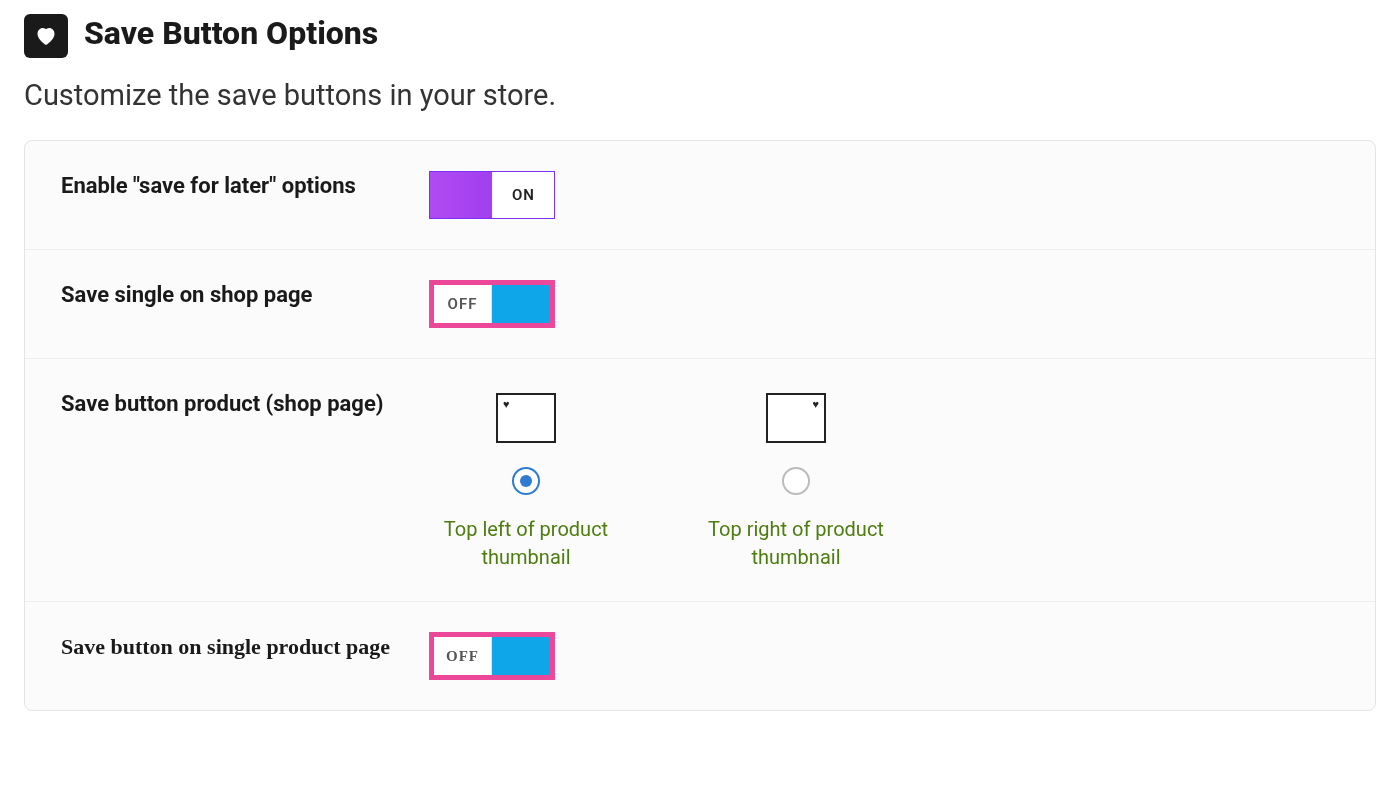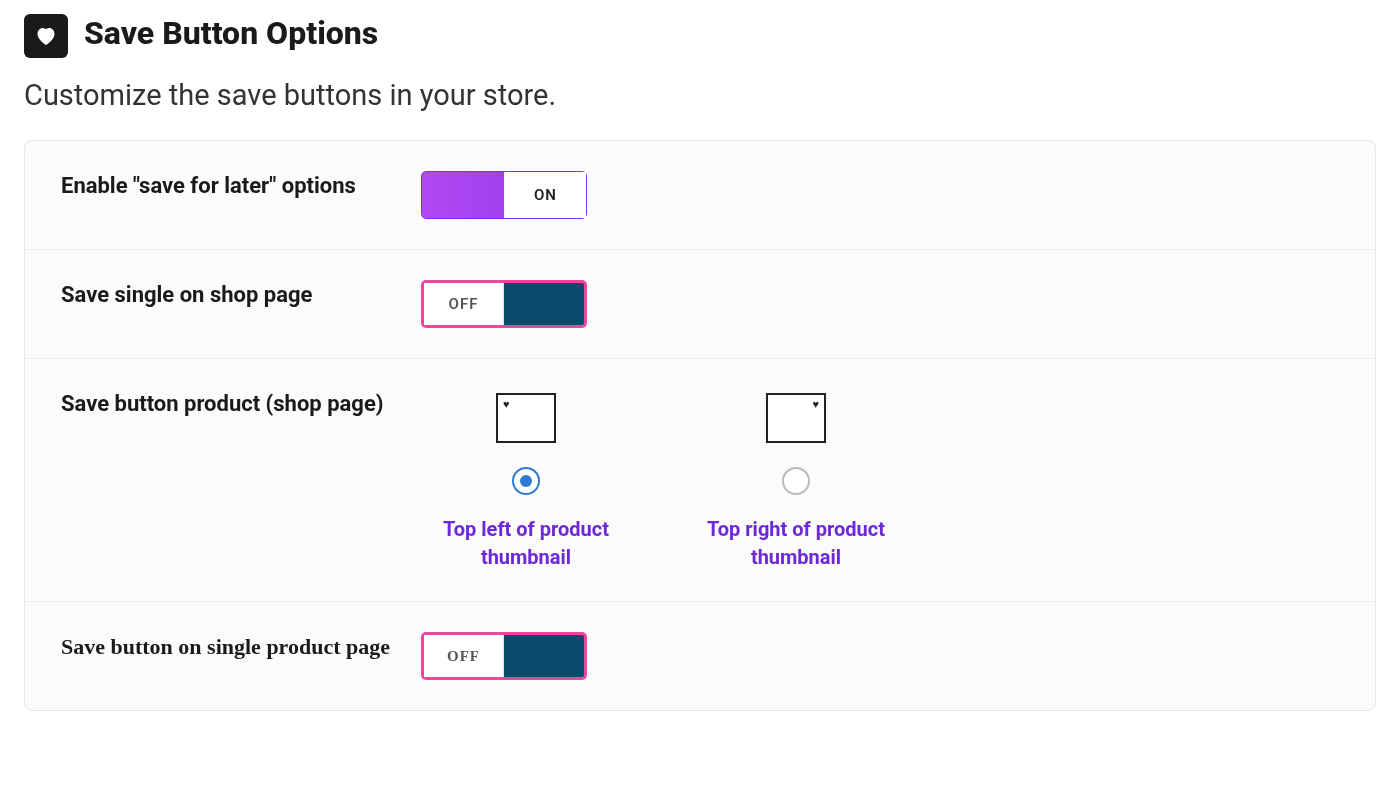--- a/index.html
+++ b/index.html
@@ -56,49 +56,50 @@
     line-height: 1.4;
     padding-right: 16px;
   }
   .row-control {
     flex: 1;
     display: flex;
     align-items: flex-start;
   }
   
   .toggle {
-    width: 166px;
+    width: 126px;
     height: 48px;
-    border-radius: 5px;
+    border-radius: 0;
     position: relative;
     display: flex;
     cursor: pointer;
     user-select: none;
+    margin-left: 8px;
   }
   .toggle-on {
     border: 1px solid #7b2ff7;
     background: linear-gradient(90deg, #b04af3 0%, #9333ea 100%);
   }
   .toggle-on .thumb {
     position: absolute;
     right: 0; top: 0; bottom: 0;
     width: 50%;
     background: #fff;
     display: flex;
     align-items: center;
     justify-content: center;
     font-size: 15px;
     font-weight: 600;
     letter-spacing: 1px;
     color: #222;
     border-left: 1px solid rgba(0,0,0,0.05);
   }
   .toggle-off {
-    border: 3px solid #ec4899;
-    background: #0c4a6e;
+    border: 5px solid #ec4899;
+    background: #0ea5e9;
   }
   .toggle-off .thumb {
     position: absolute;
     left: 0; top: 0; bottom: 0;
     width: 50%;
     background: #fff;
     display: flex;
     align-items: center;
     justify-content: center;
     font-size: 15px;
@@ -150,24 +151,23 @@
   }
   .radio-circle.selected { border-color: #2f7bd1; }
   .radio-dot {
     width: 12px;
     height: 12px;
     border-radius: 50%;
     background: #2f7bd1;
   }
   .radio-caption {
     font-size: 20px;
-    color: #6d28d9;
+    color: #4d7c0f;
     text-align: center;
     line-height: 1.4;
-    font-weight: bold;
   }
 </style>
 </head>
 <body>
 
 <div class="header">
   <div class="header-icon">
     <svg viewBox="0 0 24 24">
         <path d="M12 21s-8.5-5.4-8.5-11.1C3.5 6.4 6 4 8.8 4c1.7 0 3 1 3.2 1.3C12.2 5 13.5 4 15.2 4 18 4 20.5 6.4 20.5 9.9 20.5 15.6 12 21 12 21z"></path>
       </svg>

